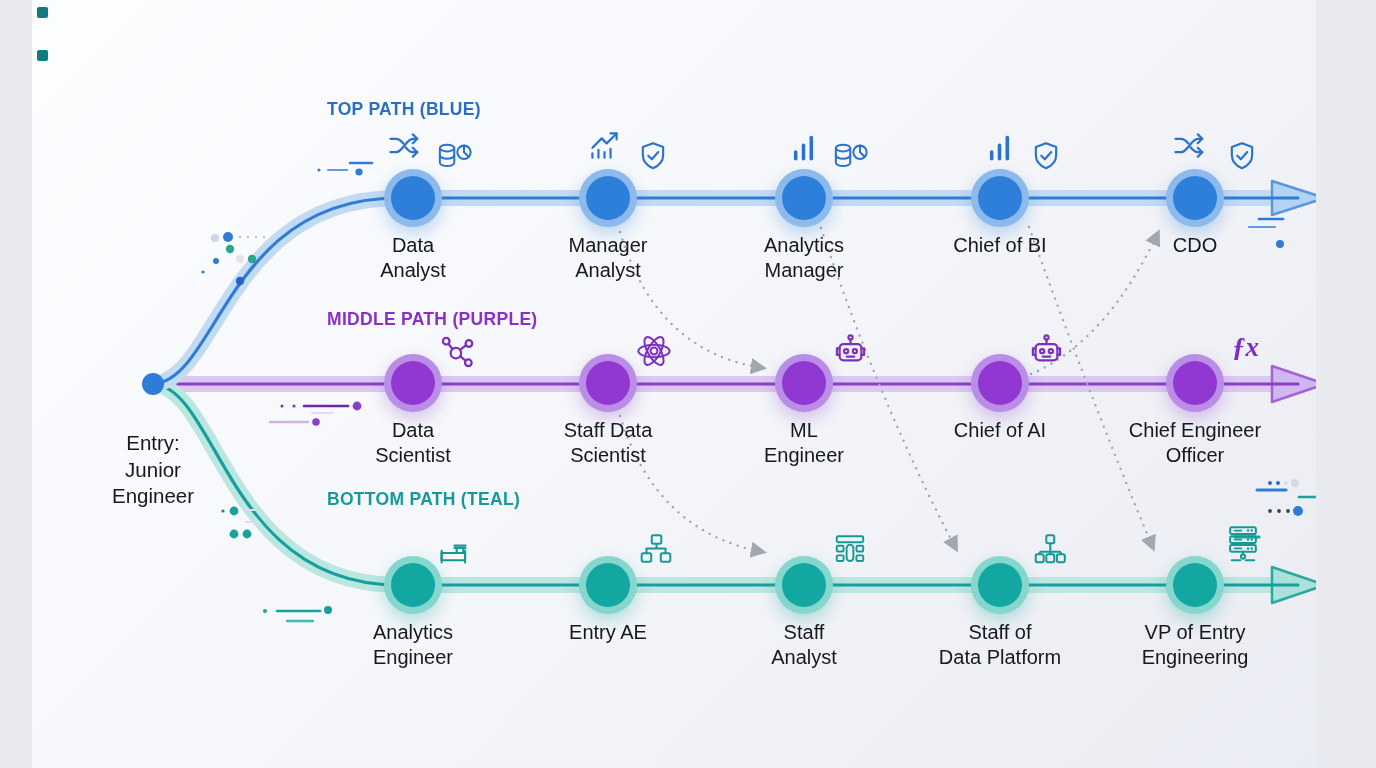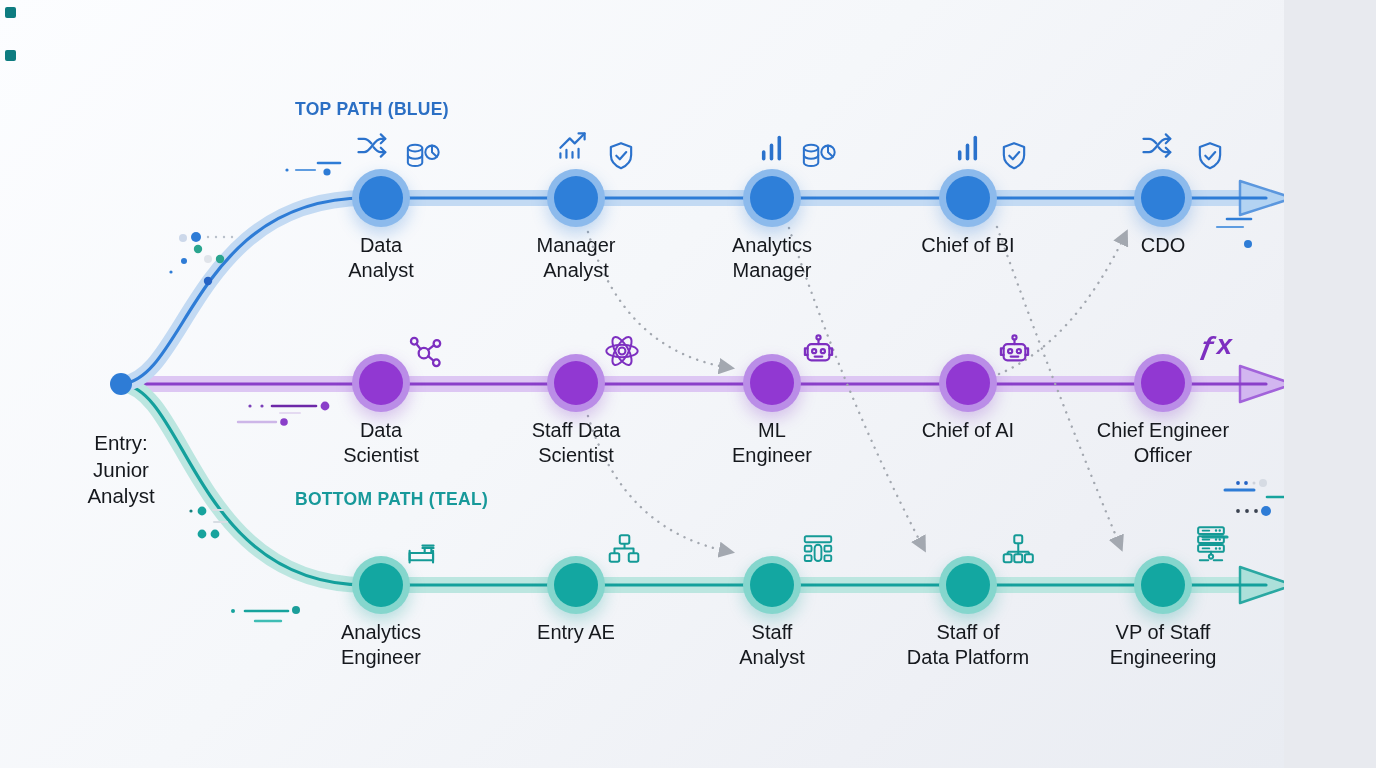--- a/index.html
+++ b/index.html
@@ -1,17 +1,17 @@
 <!DOCTYPE html>
 <html><head>
 <meta charset="utf-8">
 <style>
   html,body{margin:0;padding:0;background:#e8eaef;font-family:"Liberation Sans",sans-serif;}
   .stage{position:relative;width:1284px;height:768px;overflow:hidden;
-         background:linear-gradient(135deg,#fcfdff 0%,#f5f7fa 45%,#eef0f5 78%,#e9ecf2 100%);}
+         background:linear-gradient(135deg,#fcfdff 0%,#f5f7fa 45%,#eef0f5 78%,#e9ecf2 100%);margin-left:32px;}
   svg.layer{position:absolute;left:0;top:0;}
   .plabel{position:absolute;font-size:17.5px;font-weight:700;letter-spacing:.3px;}
   .plabel.blue{color:#2b6fc4;}
   .plabel.purple{color:#8a2fc9;}
   .plabel.teal{color:#17999a;}
   .entry-label{position:absolute;left:40px;top:430px;width:162px;text-align:center;
                font-size:20.5px;font-weight:500;color:#15181d;line-height:1.3;white-space:pre-line;}
   .node{position:absolute;width:0;height:0;}
   .ring{position:absolute;left:-29px;top:-29px;width:58px;height:58px;border-radius:50%;
         display:flex;align-items:center;justify-content:center;}
@@ -21,21 +21,21 @@
   .node.p-purple .ring{background:#ba8de7;box-shadow:0 7px 16px rgba(138,63,201,.28);}
   .node.p-purple .core{background:#9138d2;}
   .node.p-teal .ring{background:#85d6cd;box-shadow:0 7px 16px rgba(20,160,156,.28);}
   .node.p-teal .core{background:#13a7a1;}
   .nlabel{position:absolute;top:35px;left:-110px;width:220px;text-align:center;
           font-size:20px;font-weight:500;color:#15181d;line-height:1.26;white-space:pre-line;}
   .ico{position:absolute;line-height:0;}
   .ico.c-blue{color:#2b72cc;}
   .ico.c-purple{color:#7d2fc0;}
   .ico.c-teal{color:#149a96;}
-  .ico.fx i{font-style:italic;font-family:Liberation Mono, monospace;font-size:27px;font-weight:600;
+  .ico.fx i{font-style:italic;font-family:Liberation Serif, serif;font-size:27px;font-weight:600;
             color:#7d2fc0;line-height:1;}
 </style>
 </head>
 <body>
 
 <div class="stage">
 
   <svg width="0" height="0" style="position:absolute" aria-hidden="true">
     <defs>
       <symbol id="s-shuffle" viewBox="0 0 32 26">
@@ -251,25 +251,26 @@
       <circle cx="1238" cy="511" r="1.9" fill="#3a4250"></circle>
       <circle cx="1247" cy="511" r="1.9" fill="#3a4250"></circle>
       <circle cx="1256" cy="511" r="1.9" fill="#3a4250"></circle>
       <circle cx="1266" cy="511" r="5" fill="#2e7cd6"></circle>
       <line x1="1203" y1="537" x2="1227" y2="537" stroke="#17a39d" stroke-width="3.2" stroke-linecap="round"></line>
     </g>
     <path d="M1319 688c3 14 7 18 21 21-14 3-18 7-21 21-3-14-7-18-21-21 14-3 18-7 21-21z" fill="#ffffff" opacity="0.9"></path>
   </svg>
 
   <div class="plabel blue" style="left:295px;top:99px">TOP PATH (BLUE)</div>
+  <div class="plabel purple" style="left:295px;top:309px">MIDDLE PATH (PURPLE)</div>
   <div class="plabel teal" style="left:295px;top:489px">BOTTOM PATH (TEAL)</div>
 
   <div class="entry-label">Entry:
 Junior
-Analyst</div>
+Engineer</div>
 
   <span class="ico c-blue" style="left:355px;top:131px"><svg width="36" height="29">
         <use href="#s-shuffle"></use>
       </svg></span>
   <span class="ico c-blue" style="left:405px;top:142px"><svg width="36" height="28">
         <use href="#s-dbpie"></use>
       </svg></span>
   <span class="ico c-blue" style="left:556px;top:130px"><svg width="33" height="30">
         <use href="#s-growth"></use>
       </svg></span>
@@ -418,17 +419,17 @@
     <div class="ring">
         <div class="core"></div>
       </div>
     <div class="nlabel">Staff of
 Data Platform</div>
   </div>
   <div class="node p-teal" style="left:1163px;top:585px">
     <div class="ring">
         <div class="core"></div>
       </div>
-    <div class="nlabel">VP of Staff
+    <div class="nlabel">VP of Entry
 Engineering</div>
   </div>
 
 </div>
 
 </body></html>

